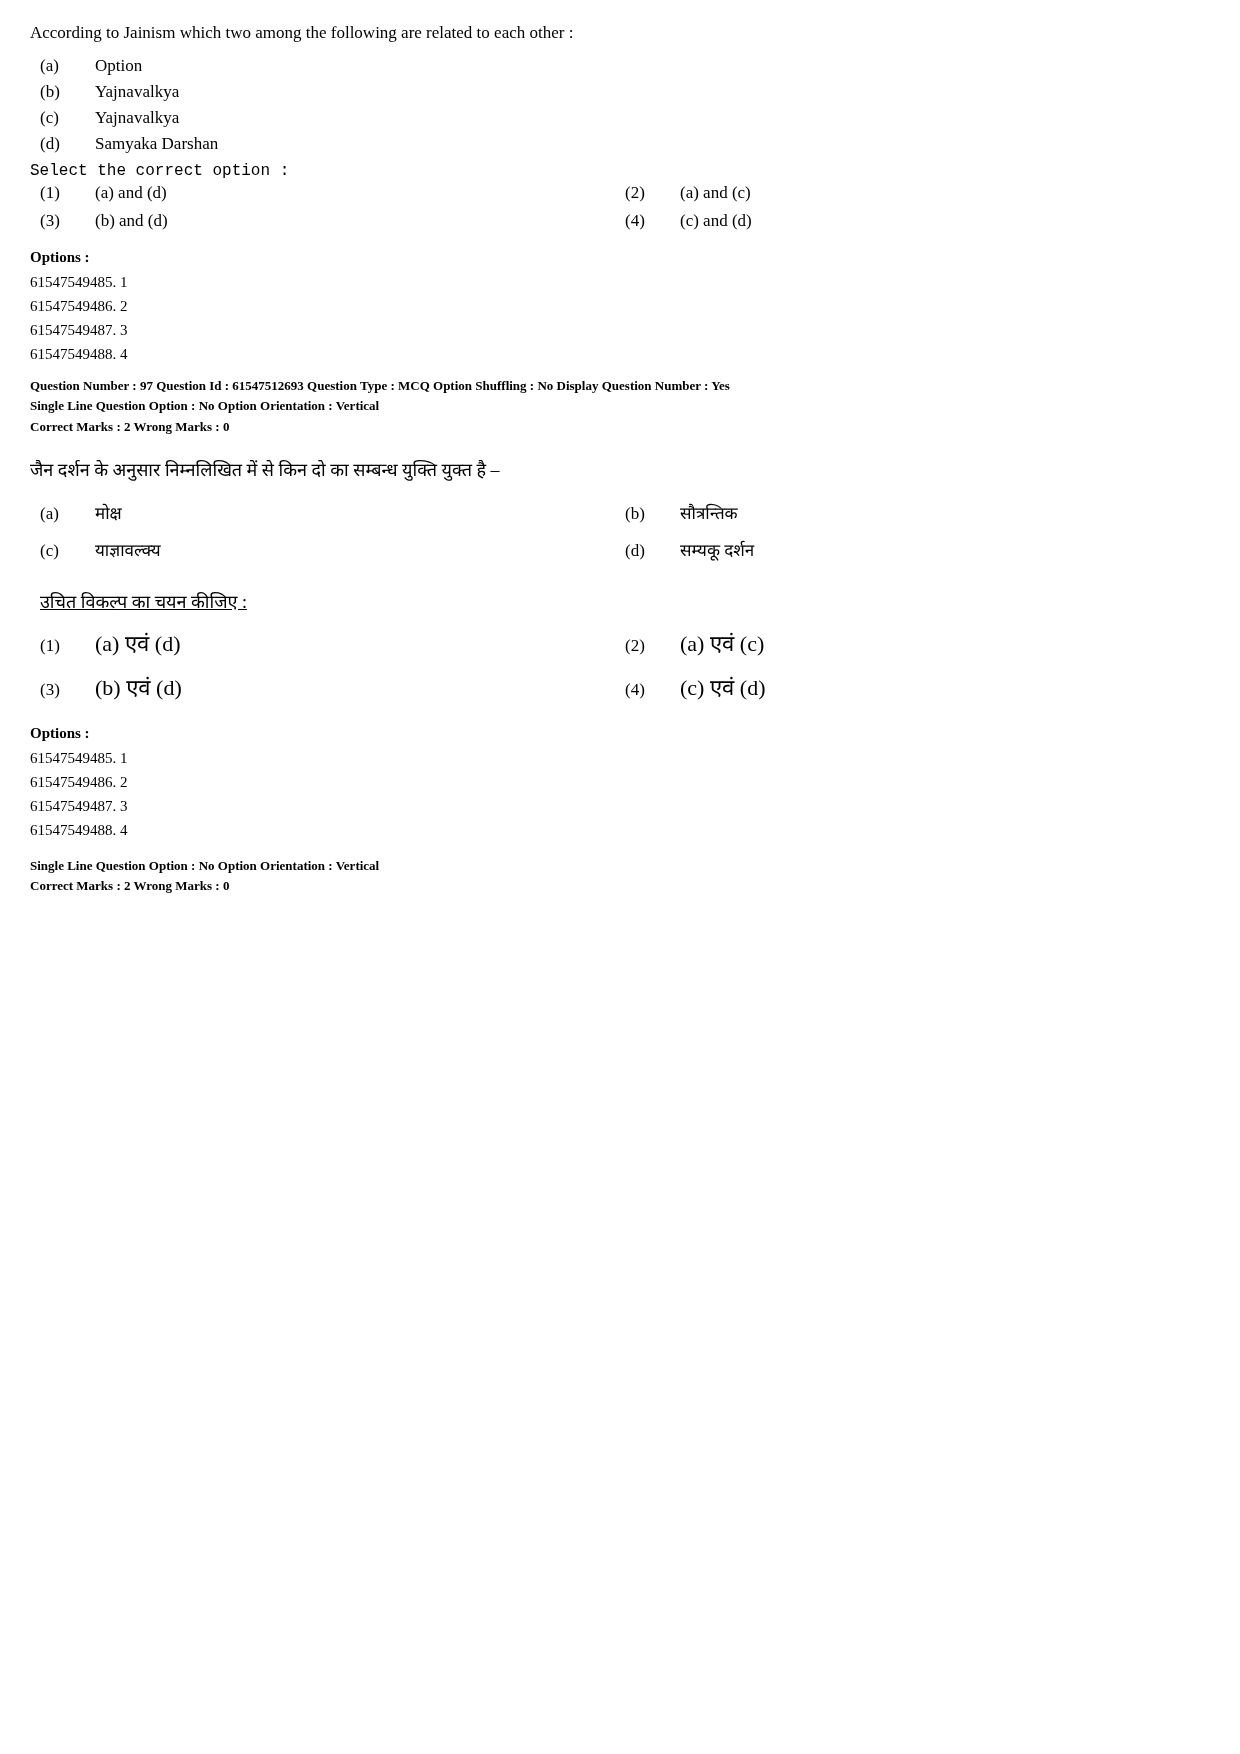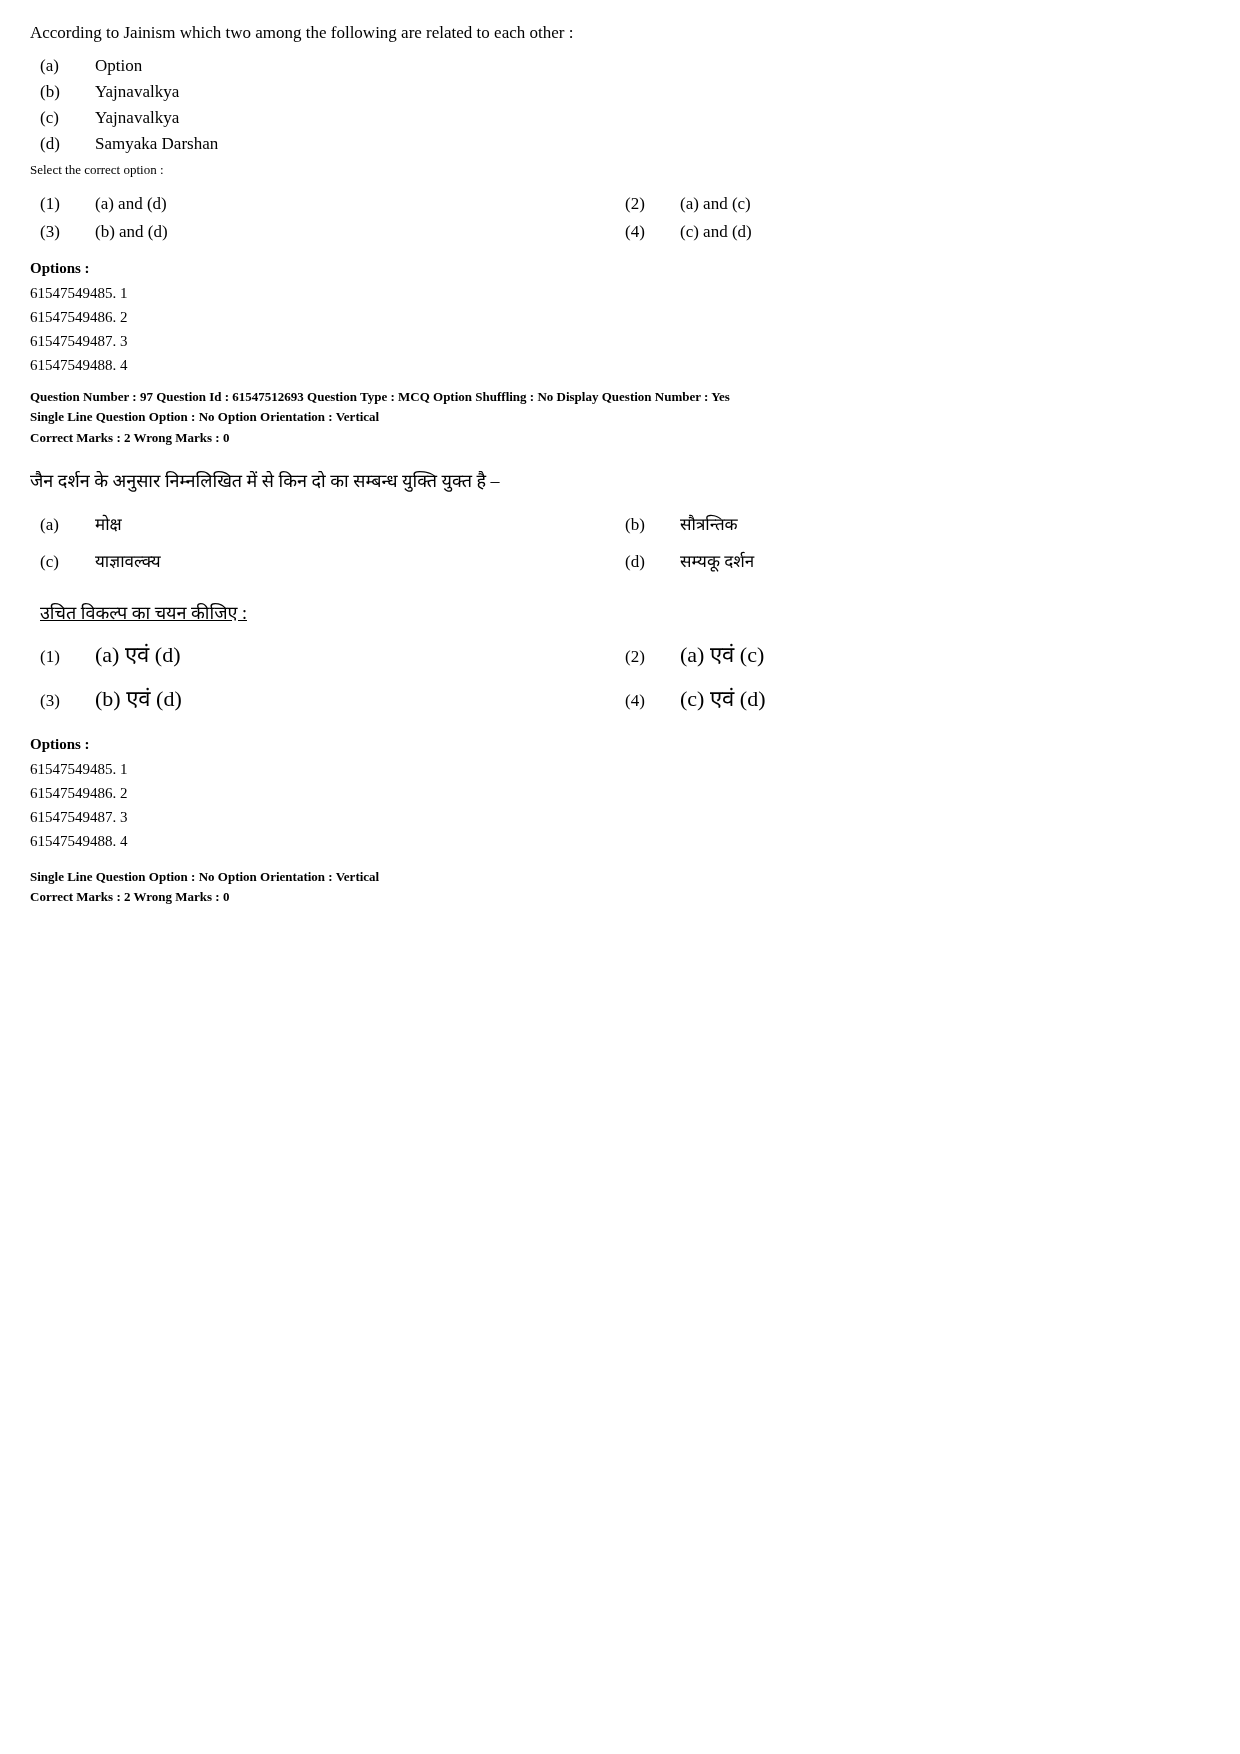--- a/index.html
+++ b/index.html
@@ -30,22 +30,23 @@
       margin-bottom: 6px;
     }
     .option-label {
       min-width: 55px;
       font-size: 17px;
     }
     .option-text {
       font-size: 17px;
     }
     .select-correct {
-      font-size: 13px;
-      margin-bottom: 16px;
+      font-size: 16px;
+      margin-bottom: 3px;
+      font-family: Liberation Mono, monospace;
     }
     .answer-grid {
       display: grid;
       grid-template-columns: 1fr 1fr;
       margin-left: 10px;
       margin-bottom: 10px;
     }
     .answer-row {
       display: flex;
       align-items: baseline;

